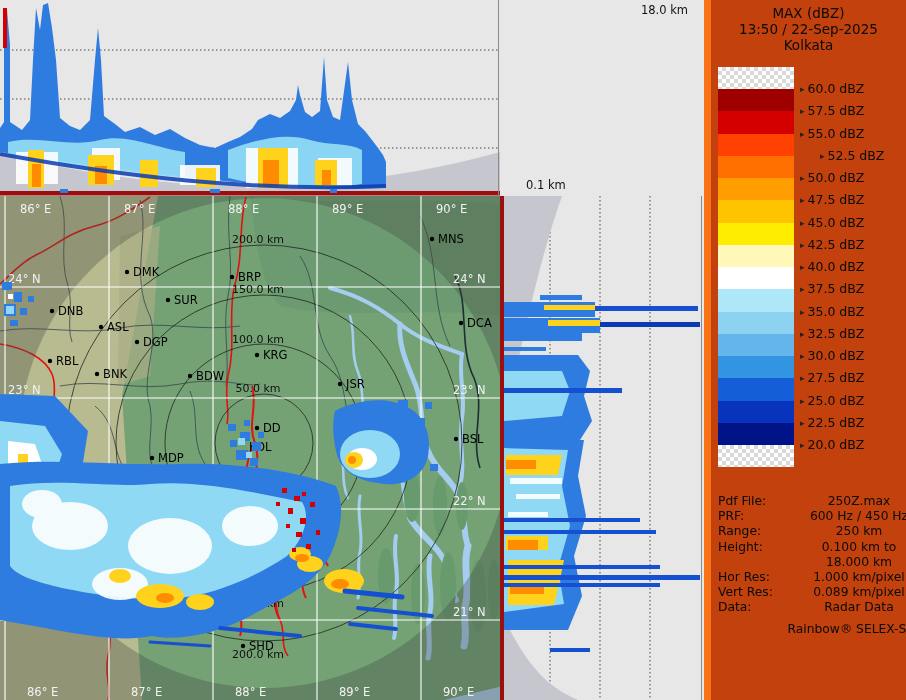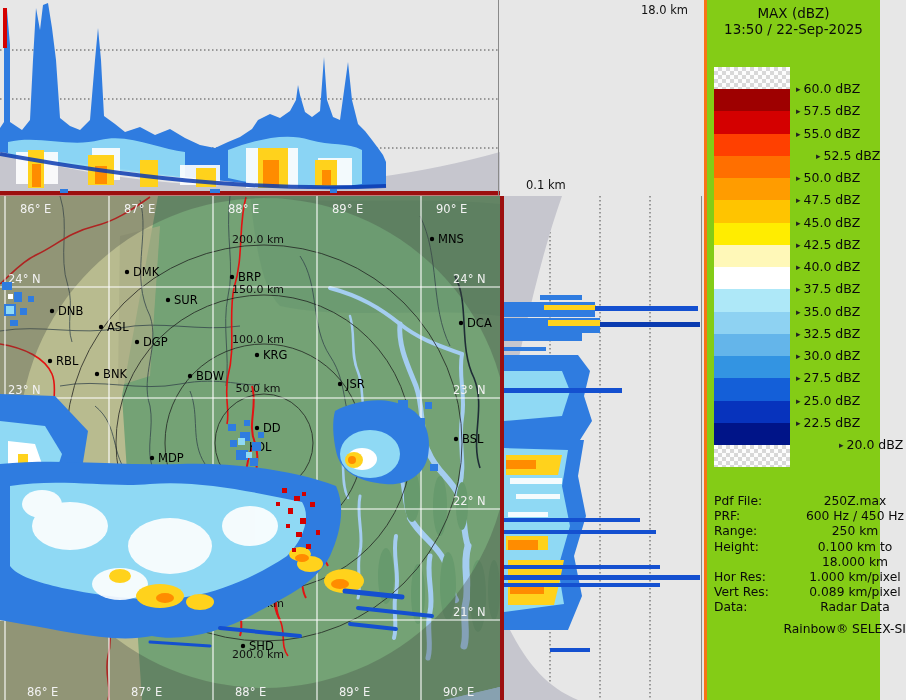--- a/index.html
+++ b/index.html
@@ -2,21 +2,21 @@
 <html><head>
 <meta charset="utf-8">
 <style>
   html,body{margin:0;padding:0;background:#e7e7e7;font-family:"DejaVu Sans","Liberation Sans",sans-serif;}
   #app{position:relative;width:906px;height:700px;overflow:hidden;background:#e7e7e7;}
   .panel{position:absolute;}
   #top-panel{left:0;top:0;width:500px;height:196px;}
   #corner{left:520px;top:0;width:204px;height:196px;background:#e7e7e7;}
   #map-panel{left:0;top:196px;width:500px;height:504px;}
   #right-panel{left:500px;top:196px;width:204px;height:504px;}
-  #legend-panel{left:704px;top:0;width:176px;height:700px;background:#84cc16;border-left:3px solid #f97316;box-sizing:border-box;}
+  #legend-panel{left:704px;top:0;width:202px;height:700px;background:#c2410c;border-left:7px solid #f97316;box-sizing:border-box;}
   .axis-label{position:absolute;font-size:11.5px;color:#111;}
   #label-maxh{right:36px;top:3px;}
   #label-minh{left:6px;top:178px;}
   #title-block{position:absolute;top:5px;left:0;width:100%;text-align:center;font-size:13.5px;color:#0a0a0a;line-height:16px;}
   #scale{position:absolute;left:7px;top:67px;width:76px;}
   .band{width:76px;}
   .checker{background-image:linear-gradient(45deg,#d8d8d8 25%,transparent 25%,transparent 75%,#d8d8d8 75%),linear-gradient(45deg,#d8d8d8 25%,transparent 25%,transparent 75%,#d8d8d8 75%);background-size:8px 8px;background-position:0 0,4px 4px;background-color:#fdfdfd;}
   .scale-label{position:absolute;left:89px;font-size:12.5px;color:#0a0a0a;white-space:nowrap;}
   .scale-label .arrow{font-size:9px;color:#222;margin-right:3px;vertical-align:1px;}
   #meta{position:absolute;left:7px;top:494px;width:192px;font-size:12.3px;color:#0a0a0a;}
@@ -394,20 +394,21 @@
       </g>
     </g>
     <rect x="0" y="0" width="4" height="504" fill="#9c0f0f"></rect>
     <line x1="201.5" y1="0" x2="201.5" y2="504" stroke="#8a8a8a" stroke-width="1"></line>
   </svg>
 
   <div id="legend-panel" class="panel">
     <div id="title-block">
       <div>MAX (dBZ)</div>
       <div>13:50 / 22-Sep-2025</div>
+      <div>Kolkata</div>
     </div>
     <div id="scale">
         <div class="band checker" style="height: 22px;"></div>
         <div class="band " style="height: 22.25px; background: rgb(158, 0, 0);"></div>
         <div class="band " style="height: 22.25px; background: rgb(212, 0, 0);"></div>
         <div class="band " style="height: 22.25px; background: rgb(255, 64, 0);"></div>
         <div class="band " style="height: 22.25px; background: rgb(255, 111, 0);"></div>
         <div class="band " style="height: 22.25px; background: rgb(255, 156, 0);"></div>
         <div class="band " style="height: 22.25px; background: rgb(255, 196, 0);"></div>
         <div class="band " style="height: 22.25px; background: rgb(255, 237, 0);"></div>
@@ -469,16 +470,16 @@
       <span class="scale-label" style="top: 214.5px;"><span class="arrow">▸</span>45.0 dBZ</span>
       <span class="scale-label" style="top: 236.75px;"><span class="arrow">▸</span>42.5 dBZ</span>
       <span class="scale-label" style="top: 259px;"><span class="arrow">▸</span>40.0 dBZ</span>
       <span class="scale-label" style="top: 281.25px;"><span class="arrow">▸</span>37.5 dBZ</span>
       <span class="scale-label" style="top: 303.5px;"><span class="arrow">▸</span>35.0 dBZ</span>
       <span class="scale-label" style="top: 325.75px;"><span class="arrow">▸</span>32.5 dBZ</span>
       <span class="scale-label" style="top: 348px;"><span class="arrow">▸</span>30.0 dBZ</span>
       <span class="scale-label" style="top: 370.25px;"><span class="arrow">▸</span>27.5 dBZ</span>
       <span class="scale-label" style="top: 392.5px;"><span class="arrow">▸</span>25.0 dBZ</span>
       <span class="scale-label" style="top: 414.75px;"><span class="arrow">▸</span>22.5 dBZ</span>
-      <span class="scale-label" style="top: 437px; margin-left: 43px;"><span class="arrow">▸</span>20.0 dBZ</span>
+      <span class="scale-label" style="top: 437px;"><span class="arrow">▸</span>20.0 dBZ</span>
     </div>
 
 </div>
 
 </body></html>

